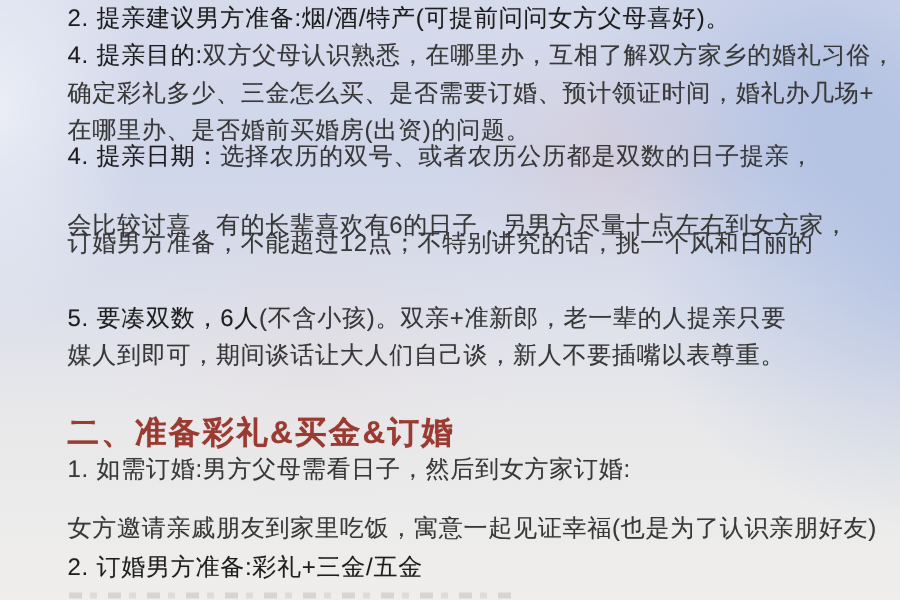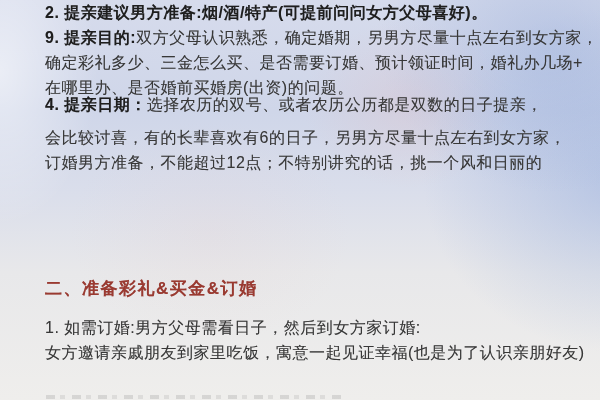--- a/index.html
+++ b/index.html
@@ -24,28 +24,28 @@
     position:absolute;
     left:45px;
     white-space:nowrap;
     font-size:16px;
     line-height:18px;
     letter-spacing:0.5px;
     color:#383838;
     text-shadow:0 0 0.5px rgba(60,60,60,0.35);
   }
   .line .b{
-    font-weight:700;
+    font-weight:400;
     color:#1e1e1e;
   }
   .heading{
     position:absolute;
     left:45px;
     white-space:nowrap;
-    font-size:17px;
+    font-size:21px;
     line-height:24px;
     font-weight:700;
     letter-spacing:1.5px;
     color:#9a3a31;
     text-shadow:0 0 0.5px rgba(140,50,42,0.5);
   }
   
   .clipped-strip{
     position:absolute;
     left:46px;top:395px;
@@ -57,27 +57,30 @@
       rgba(110,110,110,0.4) 14px 19px,
       rgba(110,110,110,0) 19px 26px);
   }
 </style>
 </head>
 <body>
 
 <div class="page">
 
   <div class="line" style="top:4px"><span class="b">2. 提亲建议男方准备:烟/酒/特产(可提前问问女方父母喜好)。</span><span></span></div>
-  <div class="line" style="top:29px"><span class="b">9. 提亲目的:</span><span>双方父母认识熟悉，确定婚期，另男方尽量十点左右到女方家，</span></div>
+  <div class="line" style="top:29px"><span class="b">4. 提亲目的:</span><span>双方父母认识熟悉，在哪里办，互相了解双方家乡的婚礼习俗，</span></div>
   <div class="line" style="top:79px"><span class="b"></span><span>在哪里办、是否婚前买婚房(出资)的问题。</span></div>
   <div class="line" style="top:54px"><span class="b"></span><span>确定彩礼多少、三金怎么买、是否需要订婚、预计领证时间，婚礼办几场+</span></div>
   <div class="line" style="top:96px"><span class="b">4. 提亲日期：</span><span>选择农历的双号、或者农历公历都是双数的日子提亲，</span></div>
-  <div class="line" style="top:129px"><span class="b"></span><span>会比较讨喜，有的长辈喜欢有6的日子，另男方尽量十点左右到女方家，</span></div>
+  <div class="line" style="top:142px"><span class="b"></span><span>会比较讨喜，有的长辈喜欢有6的日子，另男方尽量十点左右到女方家，</span></div>
   <div class="line" style="top:154px"><span class="b"></span><span>订婚男方准备，不能超过12点；不特别讲究的话，挑一个风和日丽的</span></div>
+  <div class="line" style="top:204px"><span class="b">5. 要凑双数，6人</span><span>(不含小孩)。双亲+准新郎，老一辈的人提亲只要</span></div>
+  <div class="line" style="top:229px"><span class="b"></span><span>媒人到即可，期间谈话让大人们自己谈，新人不要插嘴以表尊重。</span></div>
 
   <div class="heading" style="top:277px">二、准备彩礼&amp;买金&amp;订婚</div>
 
-  <div class="line" style="top:319px"><span class="b"></span><span>1. 如需订婚:男方父母需看日子，然后到女方家订婚:</span></div>
+  <div class="line" style="top:305px"><span class="b"></span><span>1. 如需订婚:男方父母需看日子，然后到女方家订婚:</span></div>
   <div class="line" style="top:344px"><span class="b"></span><span>女方邀请亲戚朋友到家里吃饭，寓意一起见证幸福(也是为了认识亲朋好友)</span></div>
+  <div class="line" style="top:370px"><span class="b">2. 订婚男方准备:彩礼+三金/五金</span><span></span></div>
 
   <div class="clipped-strip"></div>
 
 </div>
 
 </body></html>

